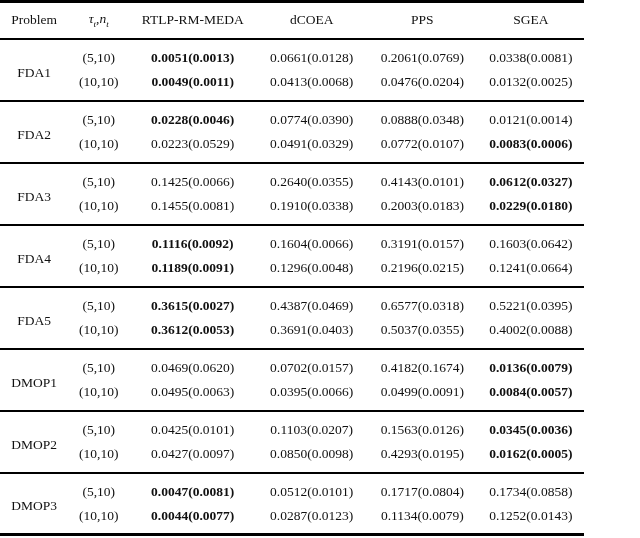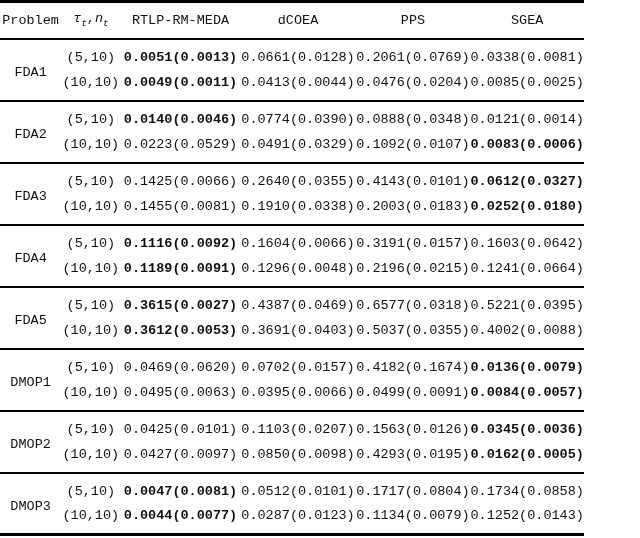--- a/index.html
+++ b/index.html
@@ -6,21 +6,20 @@
     body {
       width: 640px; height: 538px; overflow: hidden;
       font-family: "Liberation Serif", "DejaVu Serif", serif;
       color: #111;
     }
     #tbl {
       position: absolute; left: 0; top: 0;
       width: 584px;
       border-collapse: collapse;
       font-size: 13.5px;
-      font-family: Liberation Mono, monospace;
     }
     #tbl thead tr { height: 37px; }
     #tbl thead tr { border-top: 3px solid #000; border-bottom: 2.5px solid #000; }
     #tbl th { font-weight: normal; text-align: center; padding: 0; }
     #tbl td { text-align: center; padding: 0; white-space: nowrap; }
     #tbl tbody tr.r1 td { padding-top: 6px; }
     #tbl tbody tr.r1 { height: 31px; }
     #tbl tbody tr.r2 { height: 31px; }
     #tbl tbody tr.r2 td { padding-bottom: 5px; }
     #tbl tbody tr.r2 { border-bottom: 2.5px solid #000; }
@@ -65,53 +64,53 @@
         <td class="prob" rowspan="2">FDA1</td>
         <td>(5,10)</td>
         <td class="b">0.0051(0.0013)</td>
         <td>0.0661(0.0128)</td>
         <td>0.2061(0.0769)</td>
         <td>0.0338(0.0081)</td>
       </tr>
       <tr class="r2">
         <td>(10,10)</td>
         <td class="b">0.0049(0.0011)</td>
-        <td>0.0413(0.0044)</td>
+        <td>0.0413(0.0068)</td>
         <td>0.0476(0.0204)</td>
-        <td>0.0085(0.0025)</td>
+        <td>0.0132(0.0025)</td>
       </tr>
       <tr class="r1">
         <td class="prob" rowspan="2">FDA2</td>
         <td>(5,10)</td>
-        <td class="b">0.0140(0.0046)</td>
+        <td class="b">0.0228(0.0046)</td>
         <td>0.0774(0.0390)</td>
         <td>0.0888(0.0348)</td>
         <td>0.0121(0.0014)</td>
       </tr>
       <tr class="r2">
         <td>(10,10)</td>
         <td>0.0223(0.0529)</td>
         <td>0.0491(0.0329)</td>
-        <td>0.1092(0.0107)</td>
+        <td>0.0772(0.0107)</td>
         <td class="b">0.0083(0.0006)</td>
       </tr>
       <tr class="r1">
         <td class="prob" rowspan="2">FDA3</td>
         <td>(5,10)</td>
         <td>0.1425(0.0066)</td>
         <td>0.2640(0.0355)</td>
         <td>0.4143(0.0101)</td>
         <td class="b">0.0612(0.0327)</td>
       </tr>
       <tr class="r2">
         <td>(10,10)</td>
         <td>0.1455(0.0081)</td>
         <td>0.1910(0.0338)</td>
         <td>0.2003(0.0183)</td>
-        <td class="b">0.0252(0.0180)</td>
+        <td class="b">0.0229(0.0180)</td>
       </tr>
       <tr class="r1">
         <td class="prob" rowspan="2">FDA4</td>
         <td>(5,10)</td>
         <td class="b">0.1116(0.0092)</td>
         <td>0.1604(0.0066)</td>
         <td>0.3191(0.0157)</td>
         <td>0.1603(0.0642)</td>
       </tr>
       <tr class="r2">

